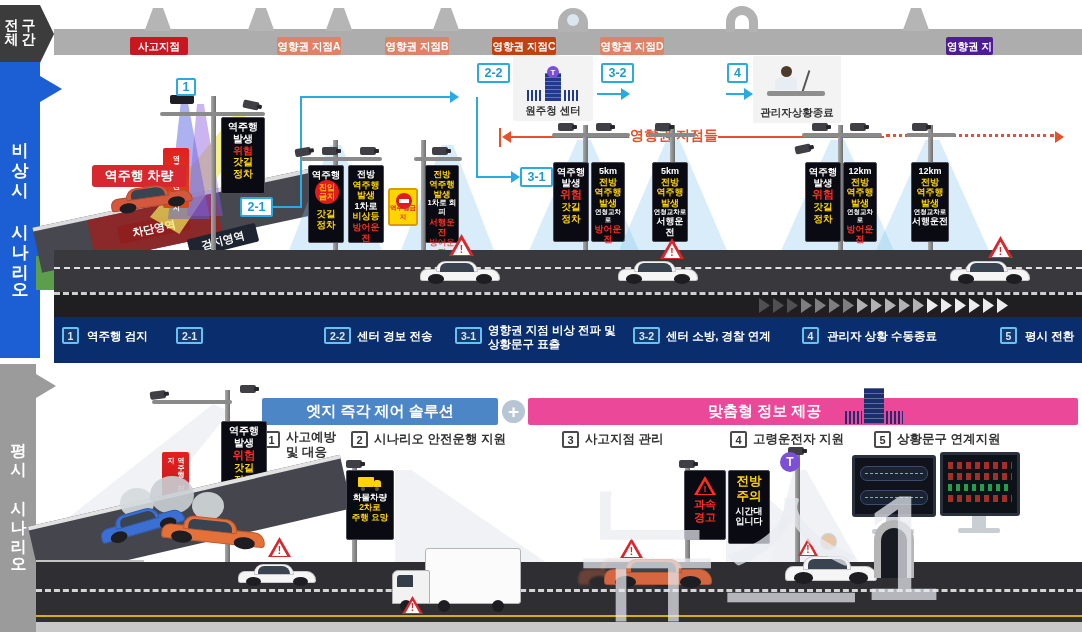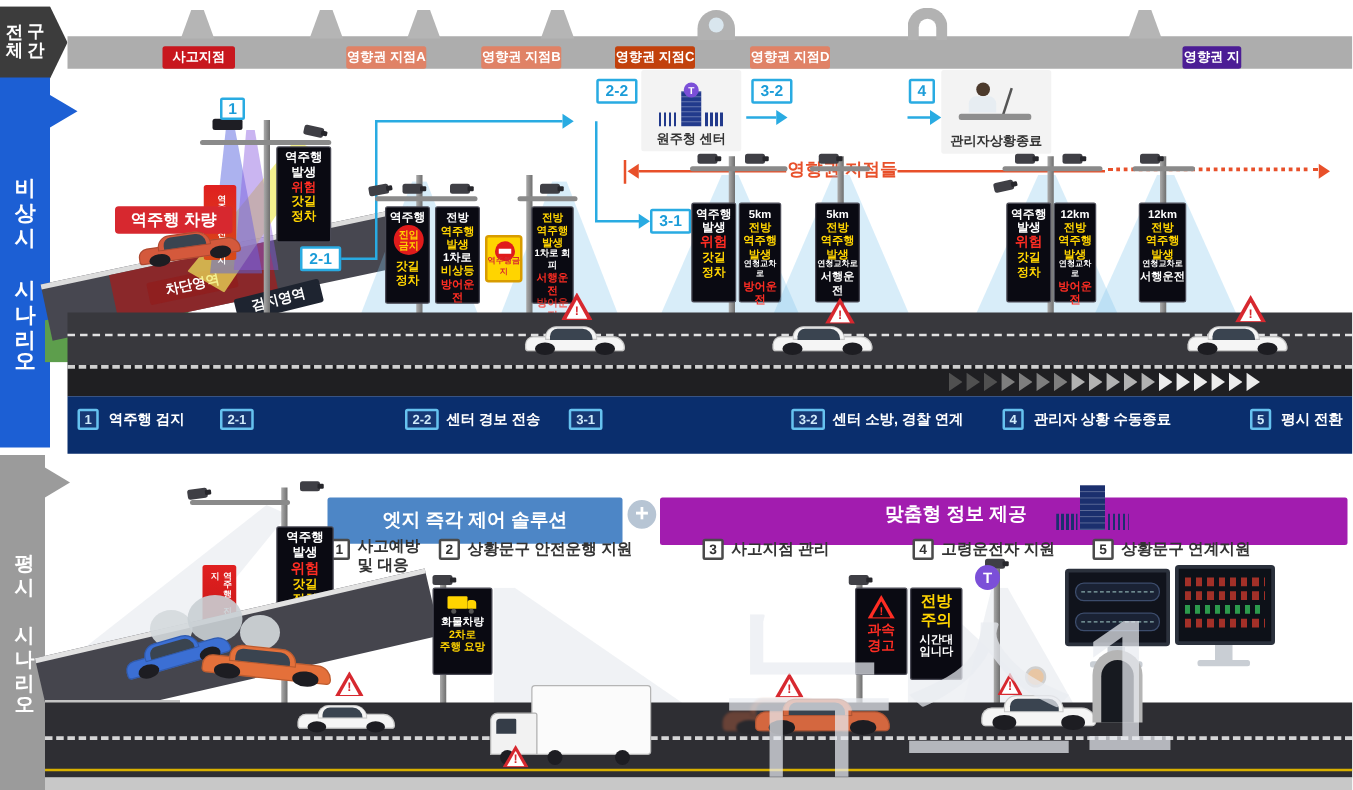--- a/index.html
+++ b/index.html
@@ -334,42 +334,43 @@
     </div>
   </div>
 
   <div class="abs" style="left:54px;top:317px;width:1028px;height:46px;background:#0a2e6d" data-name="legend-bar"></div>
   <div class="lgbox" style="left:62px;top:327px;width:17px;height:17px" data-name="legend-num-1">1</div>
   <div class="lgtxt" style="left:87px;top:329px" data-name="legend-label-1">역주행 검지</div>
   <div class="lgbox" style="left:176px;top:327px;width:27px;height:17px" data-name="legend-num-2-1">2-1</div>
   <div class="lgbox" style="left:324px;top:327px;width:27px;height:17px" data-name="legend-num-2-2">2-2</div>
   <div class="lgtxt" style="left:357px;top:329px" data-name="legend-label-2-2">센터 경보 전송</div>
   <div class="lgbox" style="left:455px;top:327px;width:27px;height:17px" data-name="legend-num-3-1">3-1</div>
+  <div class="lgtxt" style="left:488px;top:323px;width:142px" data-name="legend-label-3-1">영향권 지점 비상 전파 및 상황문구 표출</div>
   <div class="lgbox" style="left:633px;top:327px;width:27px;height:17px" data-name="legend-num-3-2">3-2</div>
   <div class="lgtxt" style="left:666px;top:329px" data-name="legend-label-3-2">센터 소방, 경찰 연계</div>
   <div class="lgbox" style="left:802px;top:327px;width:17px;height:17px" data-name="legend-num-4">4</div>
   <div class="lgtxt" style="left:827px;top:329px" data-name="legend-label-4">관리자 상황 수동종료</div>
   <div class="lgbox" style="left:1000px;top:327px;width:17px;height:17px" data-name="legend-num-5">5</div>
   <div class="lgtxt" style="left:1025px;top:329px" data-name="legend-label-5">평시 전환</div>
 
-  <div class="abs" style="left:262px;top:398px;width:236px;height:37px;background:#4d86c6;border-radius:2px;color:#fff;font-weight:bold;font-size:15px;display:flex;align-items:center;justify-content:center" data-name="header-edge-control">엣지 즉각 제어 솔루션</div>
+  <div class="abs" style="left:262px;top:398px;width:236px;height:27px;background:#4d86c6;border-radius:2px;color:#fff;font-weight:bold;font-size:15px;display:flex;align-items:center;justify-content:center" data-name="header-edge-control">엣지 즉각 제어 솔루션</div>
   <div class="abs" style="left:499px;top:397px;width:29px;height:29px;background:#b7c5d4;border:3px solid #fff;border-radius:50%;color:#fff;font-weight:bold;font-size:19px;display:flex;align-items:center;justify-content:center;z-index:5" data-name="plus-icon">+</div>
-  <div class="abs" style="left:528px;top:398px;width:550px;height:38px;background:#a21caf;border-radius:2px" data-name="header-custom-info">
+  <div class="abs" style="left:528px;top:398px;width:550px;height:27px;background:#ec4899;border-radius:2px" data-name="header-custom-info">
     <span class="abs" style="left:180px;top:4px;color:#fff;font-weight:bold;font-size:15px" data-name="header-custom-info-label">맞춤형 정보 제공</span>
   </div>
   <div class="abs" style="left:845px;top:384px;width:58px;height:40px" data-name="building-icon-large">
     <div class="abs" style="left:0;bottom:0;width:17px;height:13px;background:repeating-linear-gradient(90deg,#1b2f6e 0 2px,transparent 2px 4px)" data-name="building-wing"></div>
     <div class="abs" style="left:41px;bottom:0;width:17px;height:13px;background:repeating-linear-gradient(90deg,#1b2f6e 0 2px,transparent 2px 4px)" data-name="building-wing"></div>
     <div class="abs" style="left:19px;bottom:0;width:20px;height:36px;background:#1b2f6e;background-image:linear-gradient(rgba(255,255,255,.3) 1px,transparent 1px);background-size:100% 5px" data-name="building-tower"></div>
   </div>
 
   <div class="itbox" style="left:263px;top:431px;width:17px;height:17px" data-name="item-num-1">1</div>
   <div class="ittxt" style="left:286px;top:430px;width:64px" data-name="item-label-1">사고예방 및 대응</div>
   <div class="itbox" style="left:351px;top:431px;width:17px;height:17px" data-name="item-num-2">2</div>
-  <div class="ittxt" style="left:374px;top:432px" data-name="item-label-2">상황문구 안전운행 지원</div>
+  <div class="ittxt" style="left:374px;top:432px" data-name="item-label-2">시나리오 안전운행 지원</div>
   <div class="itbox" style="left:562px;top:431px;width:17px;height:17px" data-name="item-num-3">3</div>
   <div class="ittxt" style="left:585px;top:432px" data-name="item-label-3">사고지점 관리</div>
   <div class="itbox" style="left:730px;top:431px;width:17px;height:17px" data-name="item-num-4">4</div>
   <div class="ittxt" style="left:753px;top:432px" data-name="item-label-4">고령운전자 지원</div>
   <div class="itbox" style="left:874px;top:431px;width:17px;height:17px" data-name="item-num-5">5</div>
   <div class="ittxt" style="left:897px;top:432px" data-name="item-label-5">상황문구 연계지원</div>
 
   <div class="cone" style="left:62px;top:404px;width:168px;height:152px;clip-path:polygon(90% 0,100% 5%,30% 100%,0 78%)" data-name="camera-light-cone"></div>
   <div class="pole" style="left:225px;top:390px;height:182px" data-name="sign-pole"></div>
   <div class="arm" style="left:152px;top:400px;width:80px" data-name="sign-pole-arm"></div>

